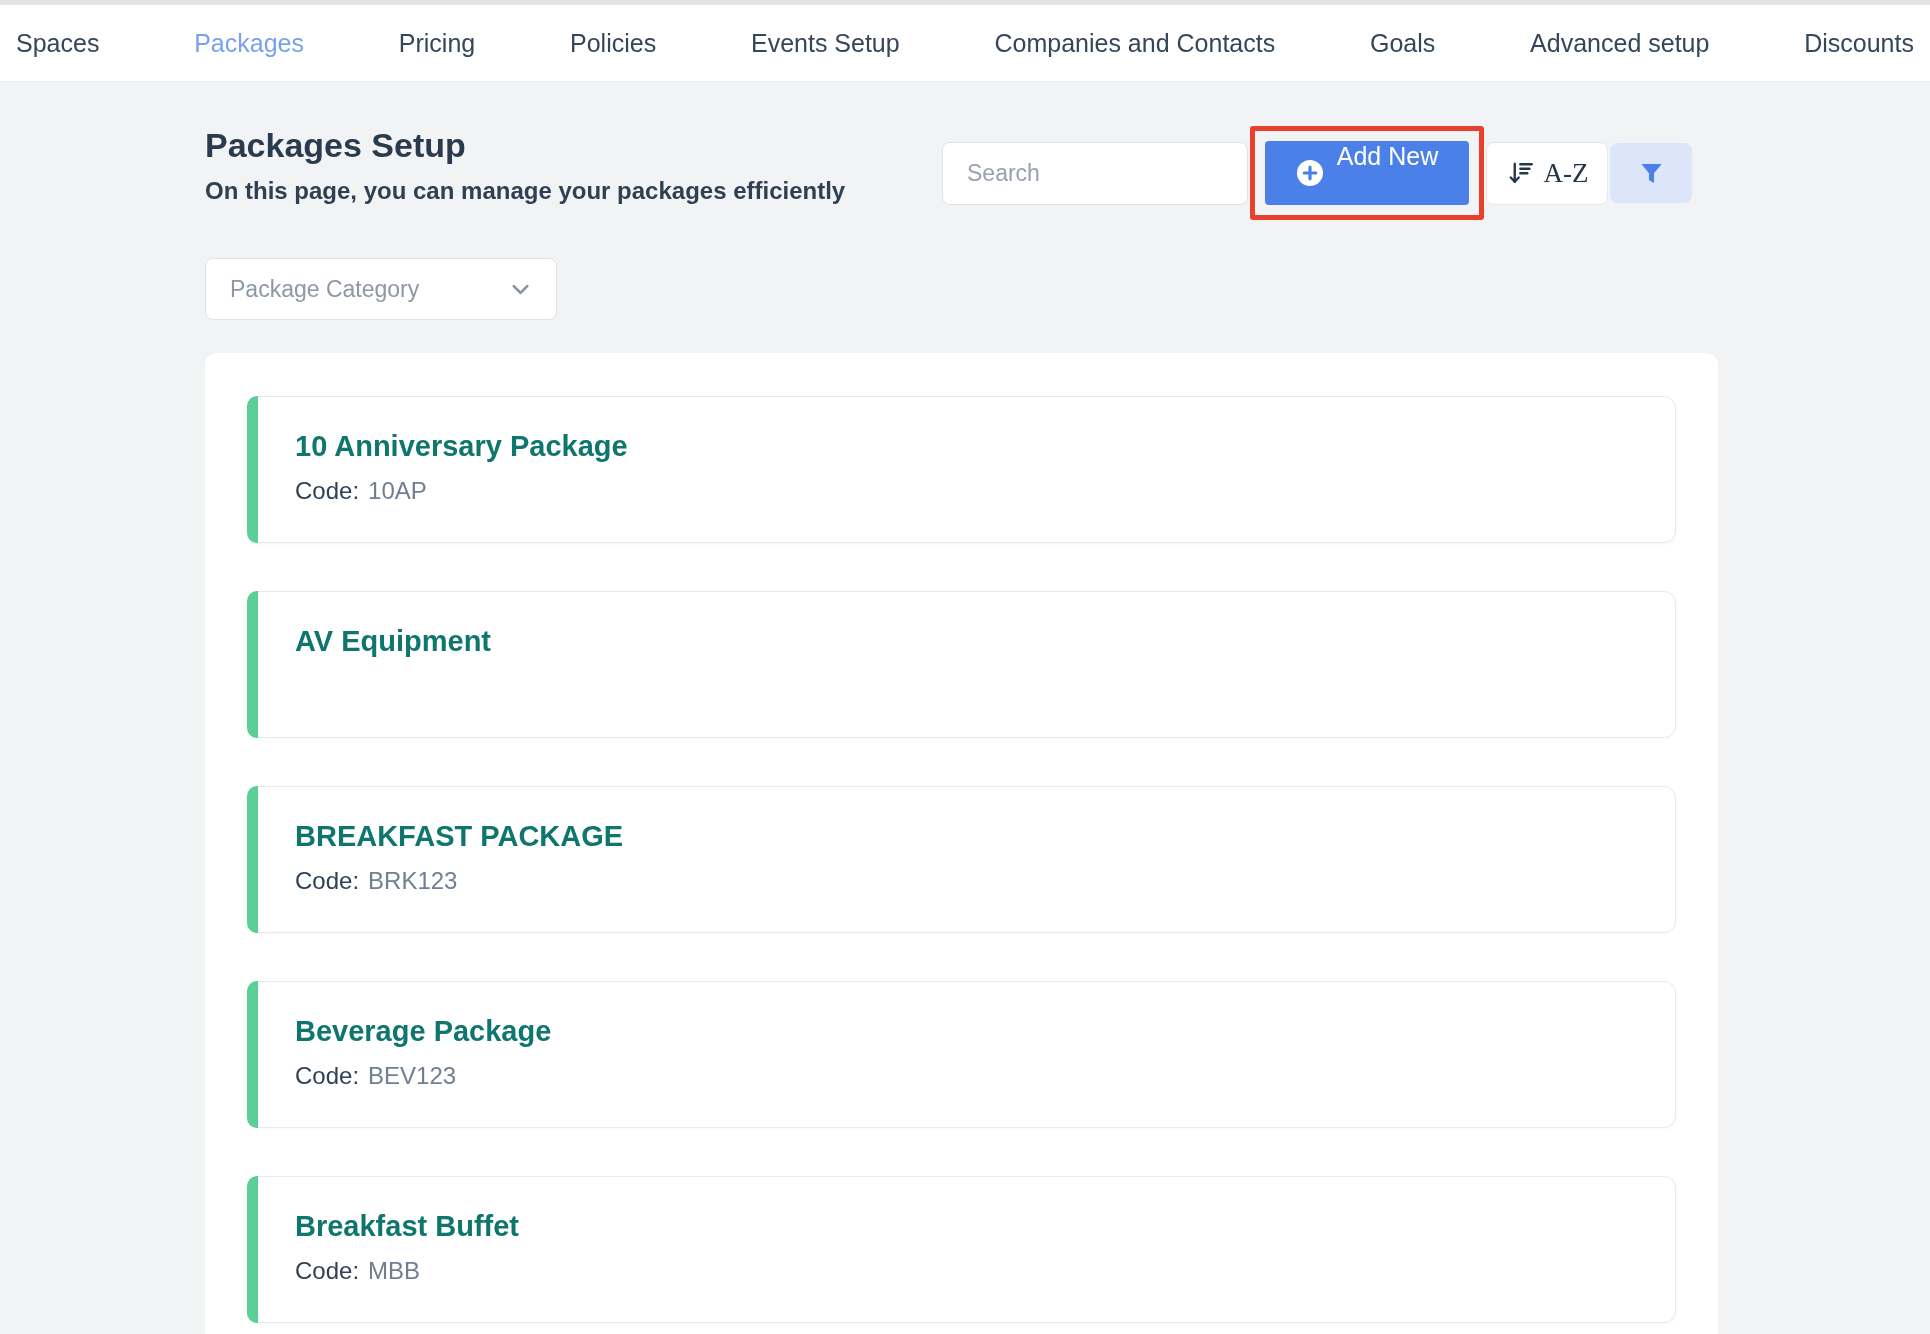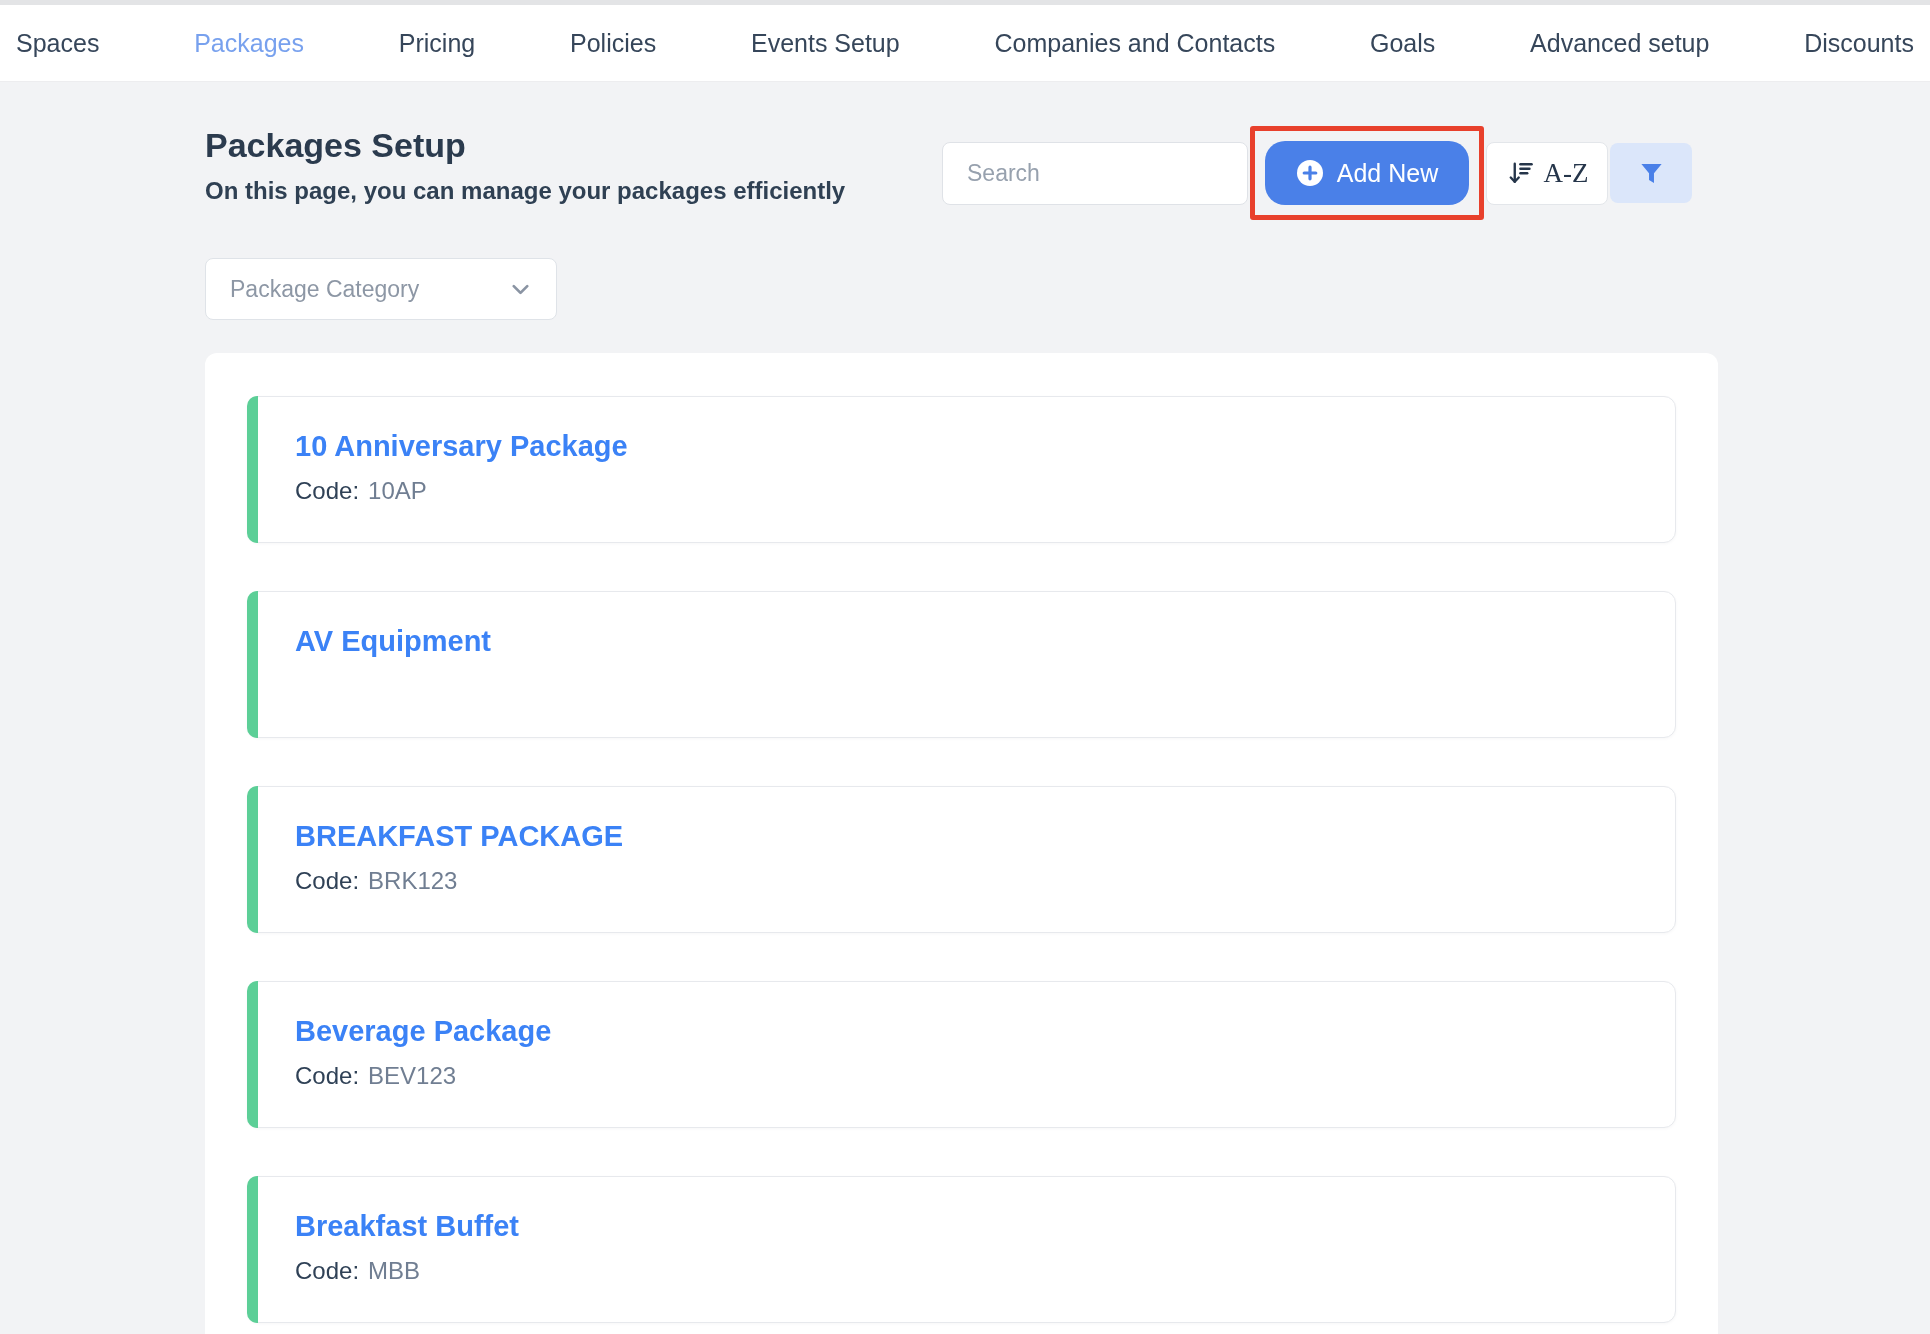--- a/index.html
+++ b/index.html
@@ -42,22 +42,22 @@
     font-family: "Liberation Sans", sans-serif;
   }
   .search-input::placeholder { color: #97a1ae; }
 
   .annotation-box {
     border: 5px solid #e8402c; border-radius: 3px;
     padding: 10px; display: inline-flex;
   }
   .btn-add {
     width: 204px; height: 64px; background: #4a80e8; border: none;
-    border-radius: 20px; color: #ffffff; font-size: 25px;
-    display: flex; align-items: center; justify-content: center; gap: 13px;
+    border-radius: 4px; color: #ffffff; font-size: 25px;
+    display: flex; justify-content: center; gap: 13px;
     cursor: pointer; font-family: "Liberation Sans", sans-serif;
   }
   .btn-sort {
     width: 122px; height: 63px; background: #ffffff;
     border: 1px solid #e3e6ea; border-radius: 8px;
     display: flex; align-items: center; justify-content: center; gap: 8px;
     font-size: 27px; color: #25354a; cursor: pointer;
     font-family: Liberation Serif, serif;
   }
   .btn-filter {
@@ -84,21 +84,21 @@
   .package-card {
     position: relative; height: 147px; margin-bottom: 48px;
     background: #ffffff; border: 1px solid #e7e9ed; border-radius: 12px;
     padding: 33px 0 0 47px; cursor: pointer;
     box-shadow: 0 1px 3px rgba(40,50,70,0.04);
   }
   .card-accent {
     position: absolute; left: -1px; top: -1px; bottom: -1px; width: 11px;
     background: #5ccf97; border-radius: 10px 0 0 10px;
   }
-  .card-title { font-size: 29px; font-weight: bold; color: #3b82f6; margin: 0 0 14px 0; }
+  .card-title { font-size: 29px; font-weight: bold; color: #0f766e; margin: 0 0 14px 0; }
   .card-code { font-size: 24px; margin: 0; }
   .code-label { color: #2f4156; margin-right: 9px; }
   .code-value { color: #707e92; }
 
   .icon { display: inline-flex; align-items: center; justify-content: center; }
 </style>
 </head>
 <body>
 
 <div class="top-strip"></div>

